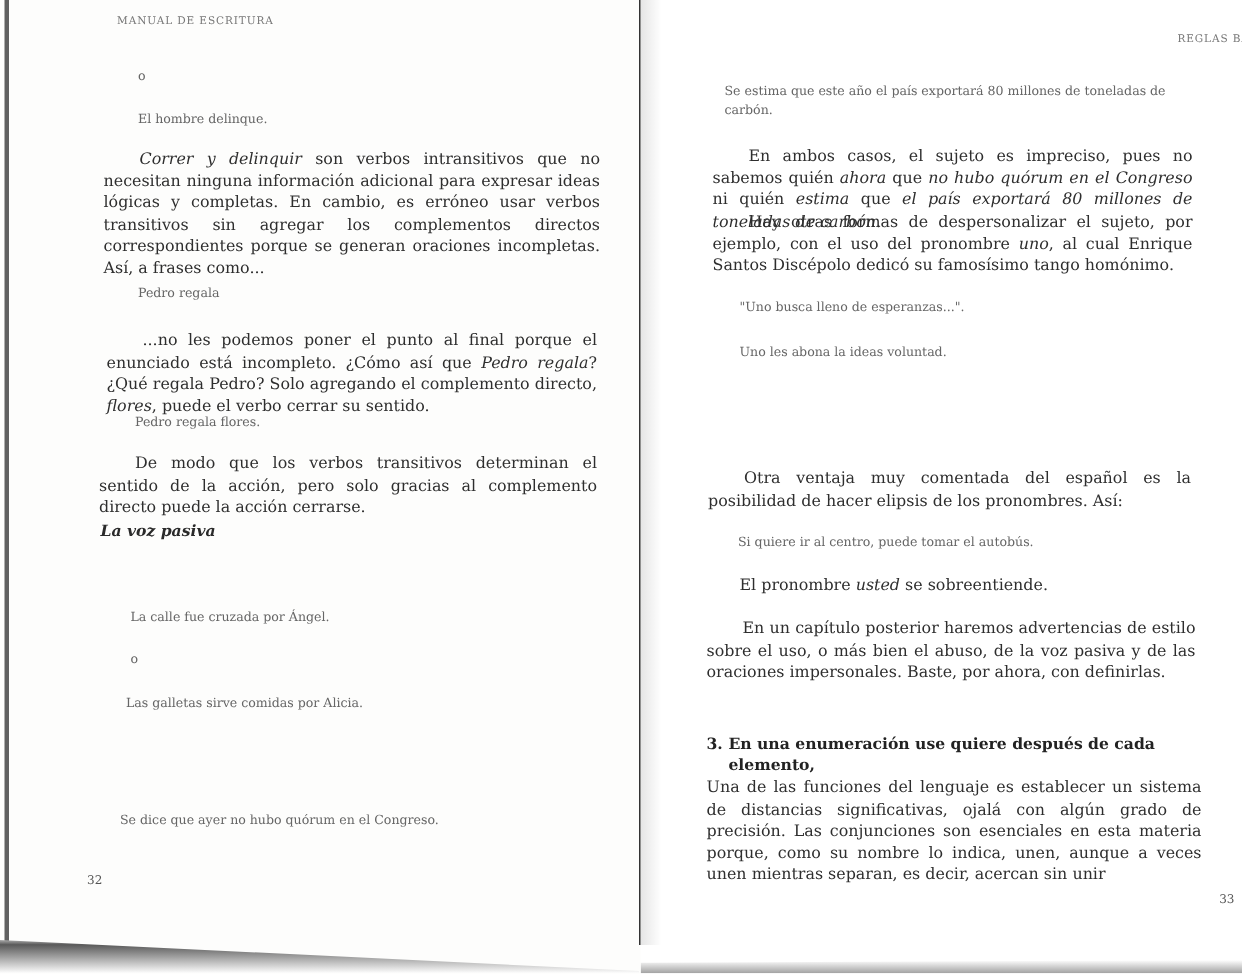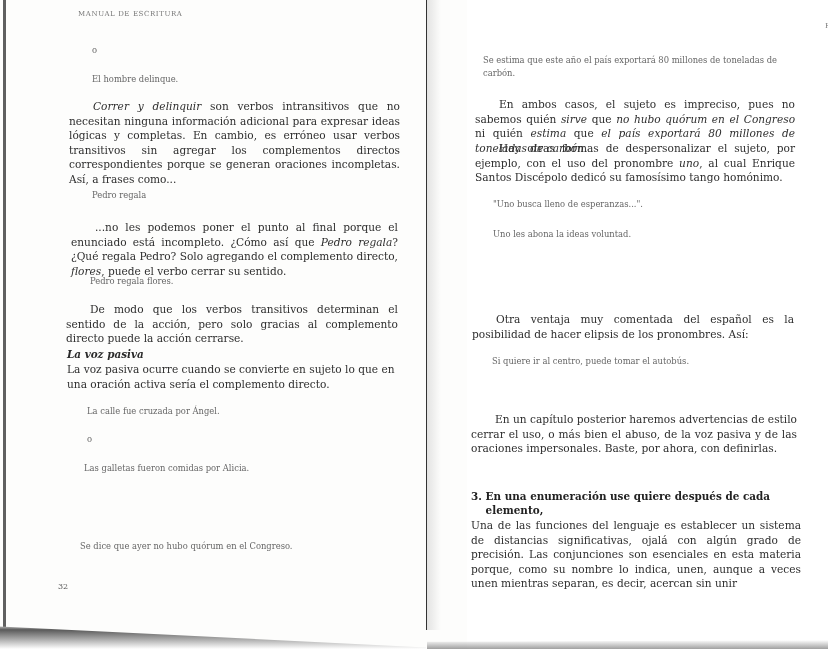--- a/index.html
+++ b/index.html
@@ -4,21 +4,21 @@
 <style>
   html, body { margin: 0; padding: 0; }
   body {
     width: 828px; height: 649px; overflow: hidden;
     background: #ffffff;
     font-family: "DejaVu Serif", "Liberation Serif", serif;
     color: #2a2a2a;
     position: relative;
   }
   .spread { position: absolute; left: 0; top: 0; width: 828px; height: 649px; }
-  .page { position: absolute; top: 0; height: 649px; background: #fdfdfc; overflow: hidden; padding-left: 40px; }
+  .page { position: absolute; top: 0; height: 649px; background: #fdfdfc; overflow: hidden; }
   .page-left { left: 0; width: 427px; }
   .page-right { left: 427px; width: 454px; }
 
   .edge-left-shadow {
     position: absolute; left: 3px; top: 0; width: 3px; height: 640px;
     background: #444; opacity: 0.85;
   }
   .gutter {
     position: absolute; left: 426px; top: 0; width: 1px; height: 630px;
     background: #333;
@@ -78,60 +78,62 @@
 
     <div class="block body indent" style="left:71px; top:220px; width:327px;">
       <span>...no les podemos poner el punto al final porque el enunciado está incompleto. ¿Cómo así que </span><span class="it">Pedro regala</span><span>? ¿Qué regala Pedro? Solo agregando el complemento directo, </span><span class="it">flores</span><span>, puede el verbo cerrar su sentido.</span>
     </div>
 
     <div class="block ex" style="left:90px; top:275px;">Pedro regala flores.</div>
 
     <div class="block body indent" style="left:66px; top:302px; width:332px;">De modo que los verbos transitivos determinan el sentido de la acción, pero solo gracias al complemento directo puede la acción cerrarse.</div>
 
     <div class="block heading-it" style="left:67px; top:348px;">La voz pasiva</div>
-    <div class="block body" style="left:67px; top:362px; width:330px; text-align:left;">La voz pasiva ocurre cuando se convierte en sujeto lo que en una oración activa sería el complemento directo.</div>
 
     <div class="block ex" style="left:87px; top:405px;">La calle fue cruzada por Ángel.</div>
     <div class="block ex" style="left:87px; top:433px;">o</div>
-    <div class="block ex" style="left:84px; top:462px;">Las galletas fueron comidas por Alicia.</div>
+    <div class="block ex" style="left:84px; top:462px;">Las galletas sirve comidas por Alicia.</div>
 
 
     <div class="block ex" style="left:80px; top:540px;">Se dice que ayer no hubo quórum en el Congreso.</div>
 
     <div class="folio folio-left">32</div>
     <div class="bottom-shadow-left"></div>
   </div>
 
   <div class="gutter"></div>
   <div class="gutter-shade"></div>
 
   <div class="page page-right" style="background:transparent;">
     <div class="running-head rh-right">REGLAS BÁSICAS</div>
 
     <div class="block ex" style="left:56px; top:54px; width:300px;">Se estima que este año el país exportará 80 millones de toneladas de carbón.</div>
 
     <div class="block body indent" style="left:48px; top:97px; width:320px;">
-      <span>En ambos casos, el sujeto es impreciso, pues no sabemos quién </span><span class="it">sirve</span><span> que </span><span class="it">no hubo quórum en el Congreso</span><span> ni quién </span><span class="it">estima</span><span> que </span><span class="it">el país exportará 80 millones de toneladas de carbón</span><span>.</span>
+      <span>En ambos casos, el sujeto es impreciso, pues no sabemos quién </span><span class="it">ahora</span><span> que </span><span class="it">no hubo quórum en el Congreso</span><span> ni quién </span><span class="it">estima</span><span> que </span><span class="it">el país exportará 80 millones de toneladas de carbón</span><span>.</span>
     </div>
 
     <div class="block body indent" style="left:48px; top:141px; width:320px;">
       <span>Hay otras formas de despersonalizar el sujeto, por ejemplo, con el uso del pronombre </span><span class="it">uno</span><span>, al cual Enrique Santos Discépolo dedicó su famosísimo tango homónimo.</span>
     </div>
 
     <div class="block ex" style="left:66px; top:198px;">"Uno busca lleno de esperanzas...".</div>
     <div class="block ex" style="left:66px; top:228px;">Uno les abona la ideas voluntad.</div>
 
 
 
     <div class="block body indent" style="left:45px; top:312px; width:322px;">Otra ventaja muy comentada del español es la posibilidad de hacer elipsis de los pronombres. Así:</div>
 
     <div class="block ex" style="left:65px; top:355px;">Si quiere ir al centro, puede tomar el autobús.</div>
 
+    <div class="block body" style="left:66px; top:383px; width:320px;">
+      <span>El pronombre </span><span class="it">usted</span><span> se sobreentiende.</span>
+    </div>
 
-    <div class="block body indent" style="left:44px; top:412px; width:326px;">En un capítulo posterior haremos advertencias de estilo cerrar el uso, o más bien el abuso, de la voz pasiva y de las oraciones impersonales. Baste, por ahora, con definirlas.</div>
+    <div class="block body indent" style="left:44px; top:412px; width:326px;">En un capítulo posterior haremos advertencias de estilo sobre el uso, o más bien el abuso, de la voz pasiva y de las oraciones impersonales. Baste, por ahora, con definirlas.</div>
 
     <div class="block section-h" style="left:44px; top:489px; width:330px;">
       <div style="display:flex;">
         <span style="width:16px; display:inline-block;">3.</span>
         <span>En una enumeración use quiere después de cada elemento,</span>
       </div>
     </div>
 
     <div class="block body" style="left:44px; top:518px; width:330px;">Una de las funciones del lenguaje es establecer un sistema de distancias significativas, ojalá con algún grado de precisión. Las conjunciones son esenciales en esta materia porque, como su nombre lo indica, unen, aunque a veces unen mientras separan, es decir, acercan sin unir</div>
 

